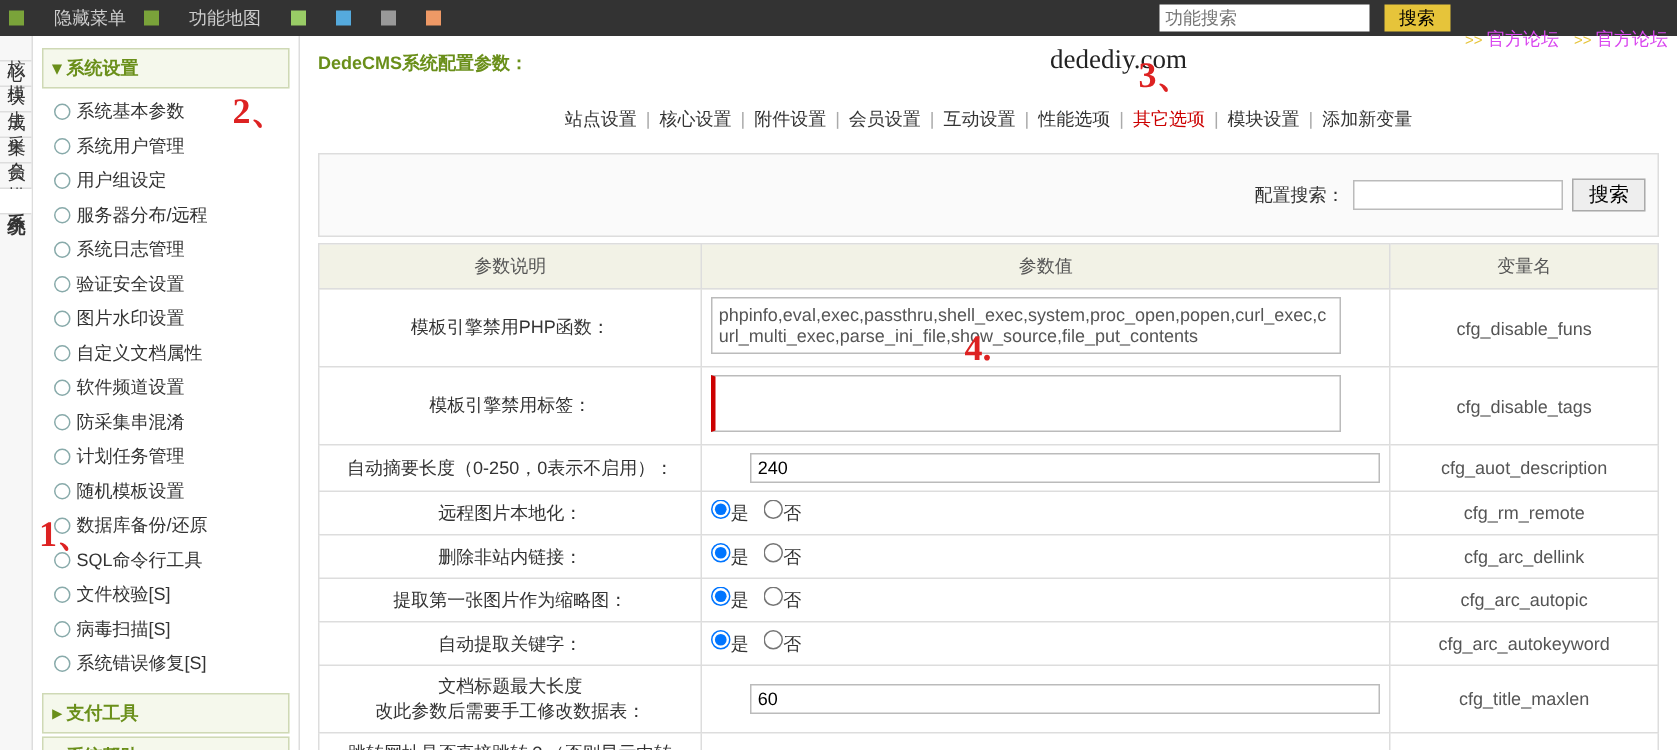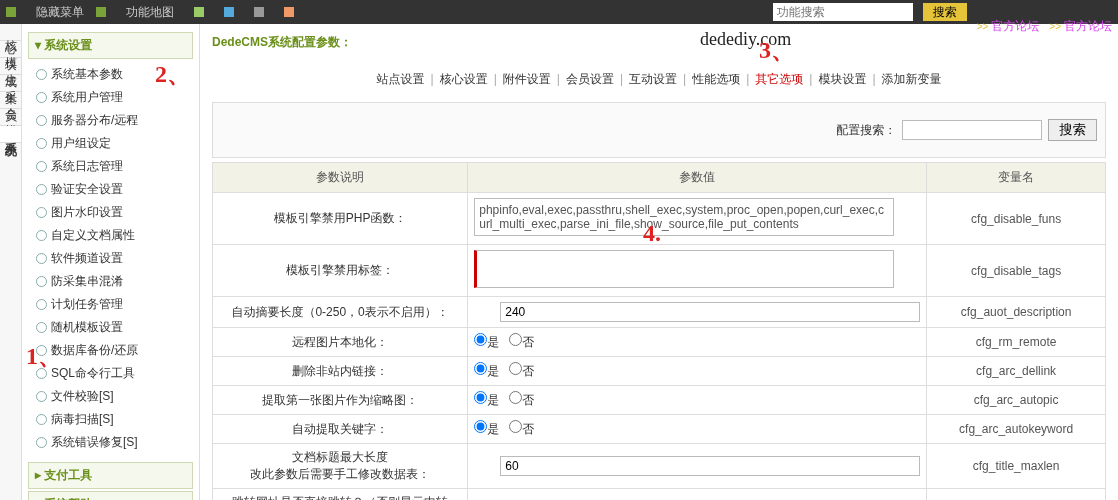--- a/index.html
+++ b/index.html
@@ -102,24 +102,24 @@
       <div class="side-sec">
         <div class="side-head open">系统设置</div>
         <ul class="side-list">
           <li>
             <a href="#">系统基本参数</a>
           </li>
           <li>
             <a href="#">系统用户管理</a>
           </li>
           <li>
+            <a href="#">用户组设定</a>
+          </li>
+          <li>
             <a href="#">服务器分布/远程</a>
-          </li>
-          <li>
-            <a href="#">用户组设定</a>
           </li>
           <li>
             <a href="#">系统日志管理</a>
           </li>
           <li>
             <a href="#">验证安全设置</a>
           </li>
           <li>
             <a href="#">图片水印设置</a>
           </li>

